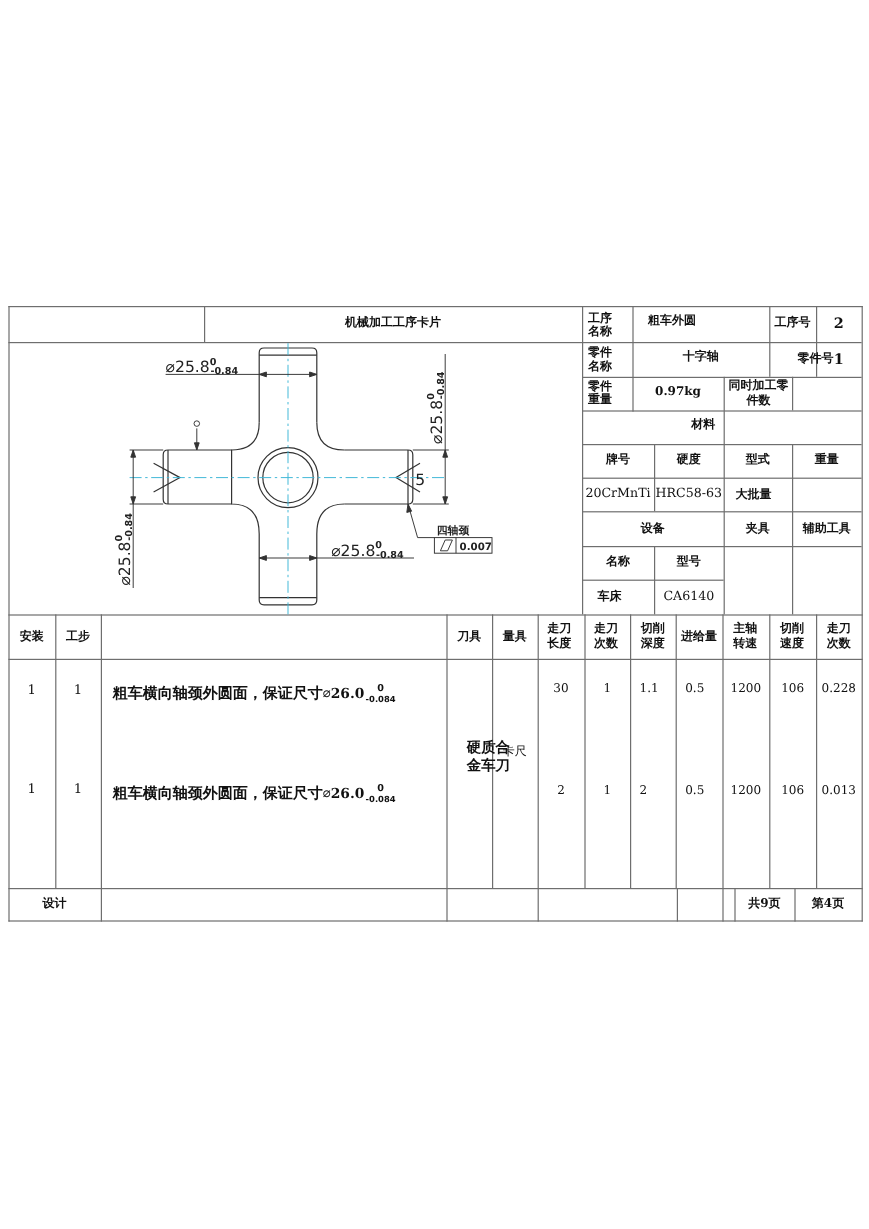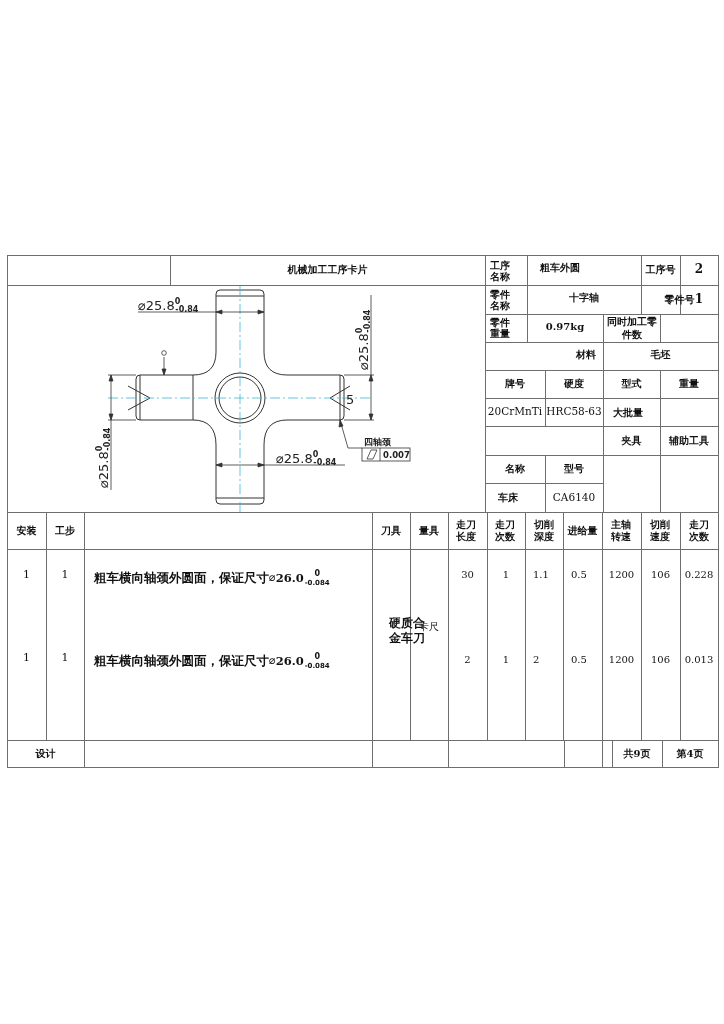--- a/index.html
+++ b/index.html
@@ -79,32 +79,32 @@
   <div class="t" style="left:527px;top:285px;width:114px;height:26px;">十字轴</div>
   <div class="t" style="left:641px;top:285px;width:39px;height:29px;padding-left:19px;">零件号</div>
   <div class="t big" style="left:680px;top:285px;width:38px;height:28px;">1</div>
 
   <div class="t" style="left:488px;top:314px;width:24px;height:28px;font-size:10px;line-height:11px;">零件重量</div>
   <div class="t" style="left:527px;top:314px;width:76px;height:26px;">0.97kg</div>
   <div class="t" style="left:606px;top:314px;width:52px;height:28px;line-height:13px;">同时加工零件数</div>
   <div class="t" style="left:660px;top:314px;width:58px;height:28px;"></div>
 
   <div class="t" style="left:485px;top:342px;width:118px;height:26px;margin-left:42px;">材料</div>
-  <div class="t" style="left:603px;top:342px;width:115px;height:26px;">毛坯</div>
 
   <div class="t" style="left:485px;top:370px;width:60px;height:28px;">牌号</div>
   <div class="t" style="left:545px;top:370px;width:58px;height:28px;">硬度</div>
   <div class="t" style="left:603px;top:370px;width:57px;height:28px;">型式</div>
   <div class="t" style="left:660px;top:370px;width:58px;height:28px;">重量</div>
 
   <div class="t" style="left:485px;top:398px;width:60px;height:26px;font-weight:normal;font-size:10.5px;">20CrMnTi</div>
   <div class="t" style="left:545px;top:398px;width:58px;height:26px;font-weight:normal;font-size:10.5px;">HRC58-63</div>
   <div class="t" style="left:603px;top:398px;width:50px;height:30px;">大批量</div>
   <div class="t" style="left:660px;top:398px;width:58px;height:28px;"></div>
 
+  <div class="t" style="left:485px;top:426px;width:118px;height:29px;">设备</div>
   <div class="t" style="left:603px;top:426px;width:57px;height:29px;">夹具</div>
   <div class="t" style="left:660px;top:426px;width:58px;height:29px;">辅助工具</div>
 
   <div class="t" style="left:485px;top:455px;width:60px;height:28px;">名称</div>
   <div class="t" style="left:545px;top:455px;width:58px;height:28px;">型号</div>
   <div class="t" style="left:660px;top:455px;width:58px;height:57px;"></div>
 
   <div class="t tl" style="left:498px;top:483px;width:47px;height:29px;">车床</div>
   <div class="t" style="left:545px;top:483px;width:58px;height:27px;font-weight:normal;font-size:10.5px;">CA6140</div>
 

